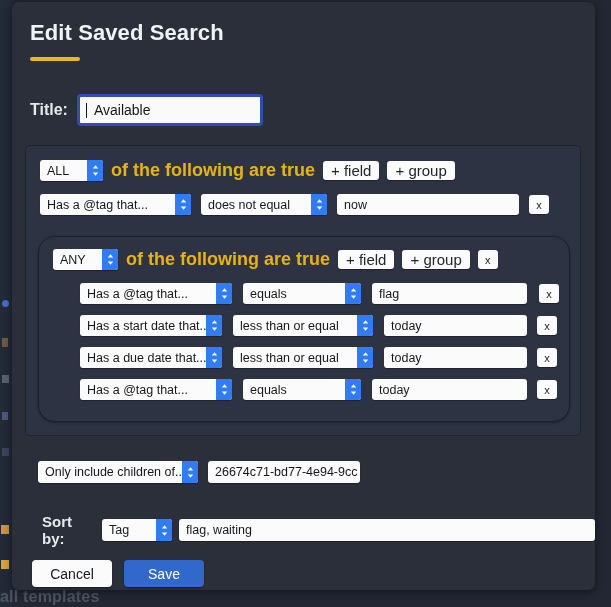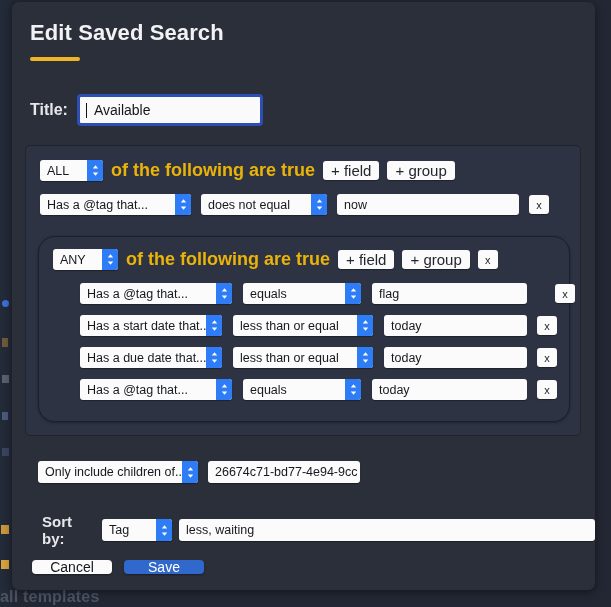--- a/index.html
+++ b/index.html
@@ -183,21 +183,21 @@
   }
   .sortby-label {
     font-size: 15px; font-weight: bold; color: #e6e8ec;
   }
 
   .btn-row {
     position: absolute; left: 20px; top: 558px;
     display: flex; align-items: center; gap: 12px;
   }
   .btn {
-    height: 14px; min-width: 80px;
+    height: 27px; min-width: 80px;
     border-radius: 4px;
     display: inline-flex; align-items: center; justify-content: center;
     font-size: 14px;
     box-shadow: 0 1px 2px rgba(0,0,0,.4);
     padding: 0 14px;
     box-sizing: border-box;
   }
   .btn-cancel { background: #fbfbfb; color: #15181e; }
   .btn-save   { background: #3068cc; color: #ffffff; }
 </style>
@@ -301,21 +301,21 @@
           </div>
           <div class="sel" style="width:118px; margin-right:11px;">
             <span class="sel-label">equals</span>
             <span class="sel-arrow">
               <svg width="9" height="13" viewBox="0 0 9 13">
                   <path d="M4.5 1.2 L7.2 4.6 L1.8 4.6 Z" fill="#fff"></path>
                   <path d="M4.5 11.8 L1.8 8.4 L7.2 8.4 Z" fill="#fff"></path>
                 </svg>
             </span>
           </div>
-          <div class="tinput" style="width:155px; margin-right:28px;">flag</div>
+          <div class="tinput" style="width:155px; margin-right:12px;">flag</div>
           <div class="xbtn">x</div>
         </div>
 
         <div class="filter-row" style="position:absolute; left:41px; top:78px;">
           <div class="sel" style="width:142px; margin-right:11px;">
             <span class="sel-label">Has a start date that...</span>
             <span class="sel-arrow">
               <svg width="9" height="13" viewBox="0 0 9 13">
                   <path d="M4.5 1.2 L7.2 4.6 L1.8 4.6 Z" fill="#fff"></path>
                   <path d="M4.5 11.8 L1.8 8.4 L7.2 8.4 Z" fill="#fff"></path>
@@ -401,21 +401,21 @@
       <div class="sortby-label">Sort by:</div>
       <div class="sel" style="width:70px; height:22px;">
         <span class="sel-label">Tag</span>
         <span class="sel-arrow">
           <svg width="9" height="13" viewBox="0 0 9 13">
               <path d="M4.5 1.2 L7.2 4.6 L1.8 4.6 Z" fill="#fff"></path>
               <path d="M4.5 11.8 L1.8 8.4 L7.2 8.4 Z" fill="#fff"></path>
             </svg>
         </span>
       </div>
-      <div class="tinput" style="width:416px; height:22px;">less, waiting</div>
+      <div class="tinput" style="width:416px; height:22px;">flag, waiting</div>
     </div>
 
     <div class="btn-row">
       <div class="btn btn-cancel">Cancel</div>
       <div class="btn btn-save">Save</div>
     </div>
 
   </div>
 </div>
 

